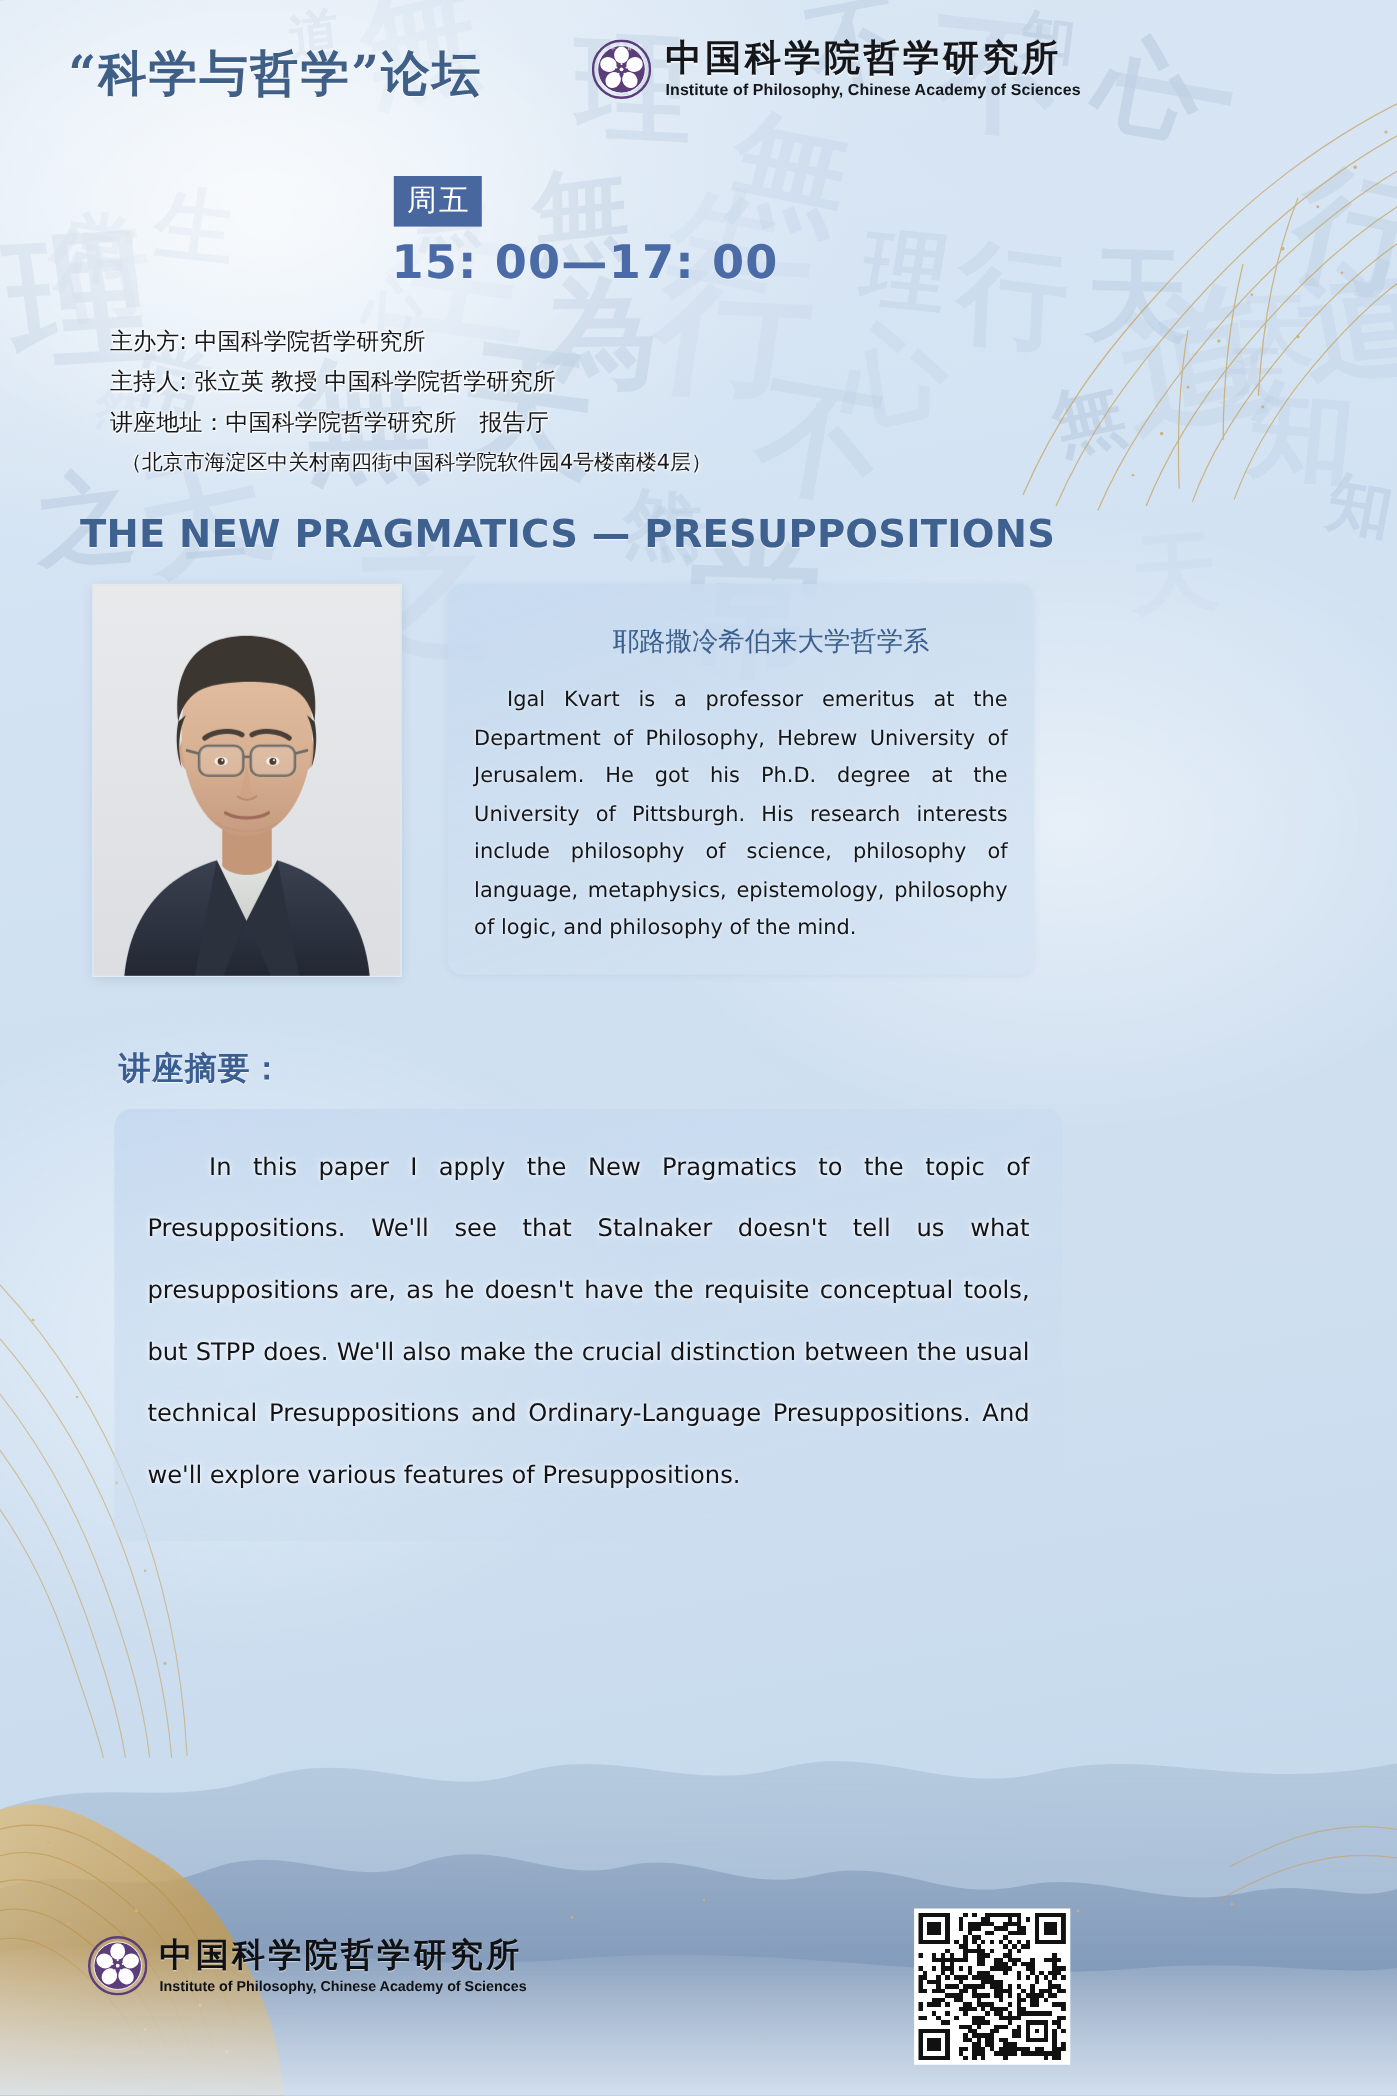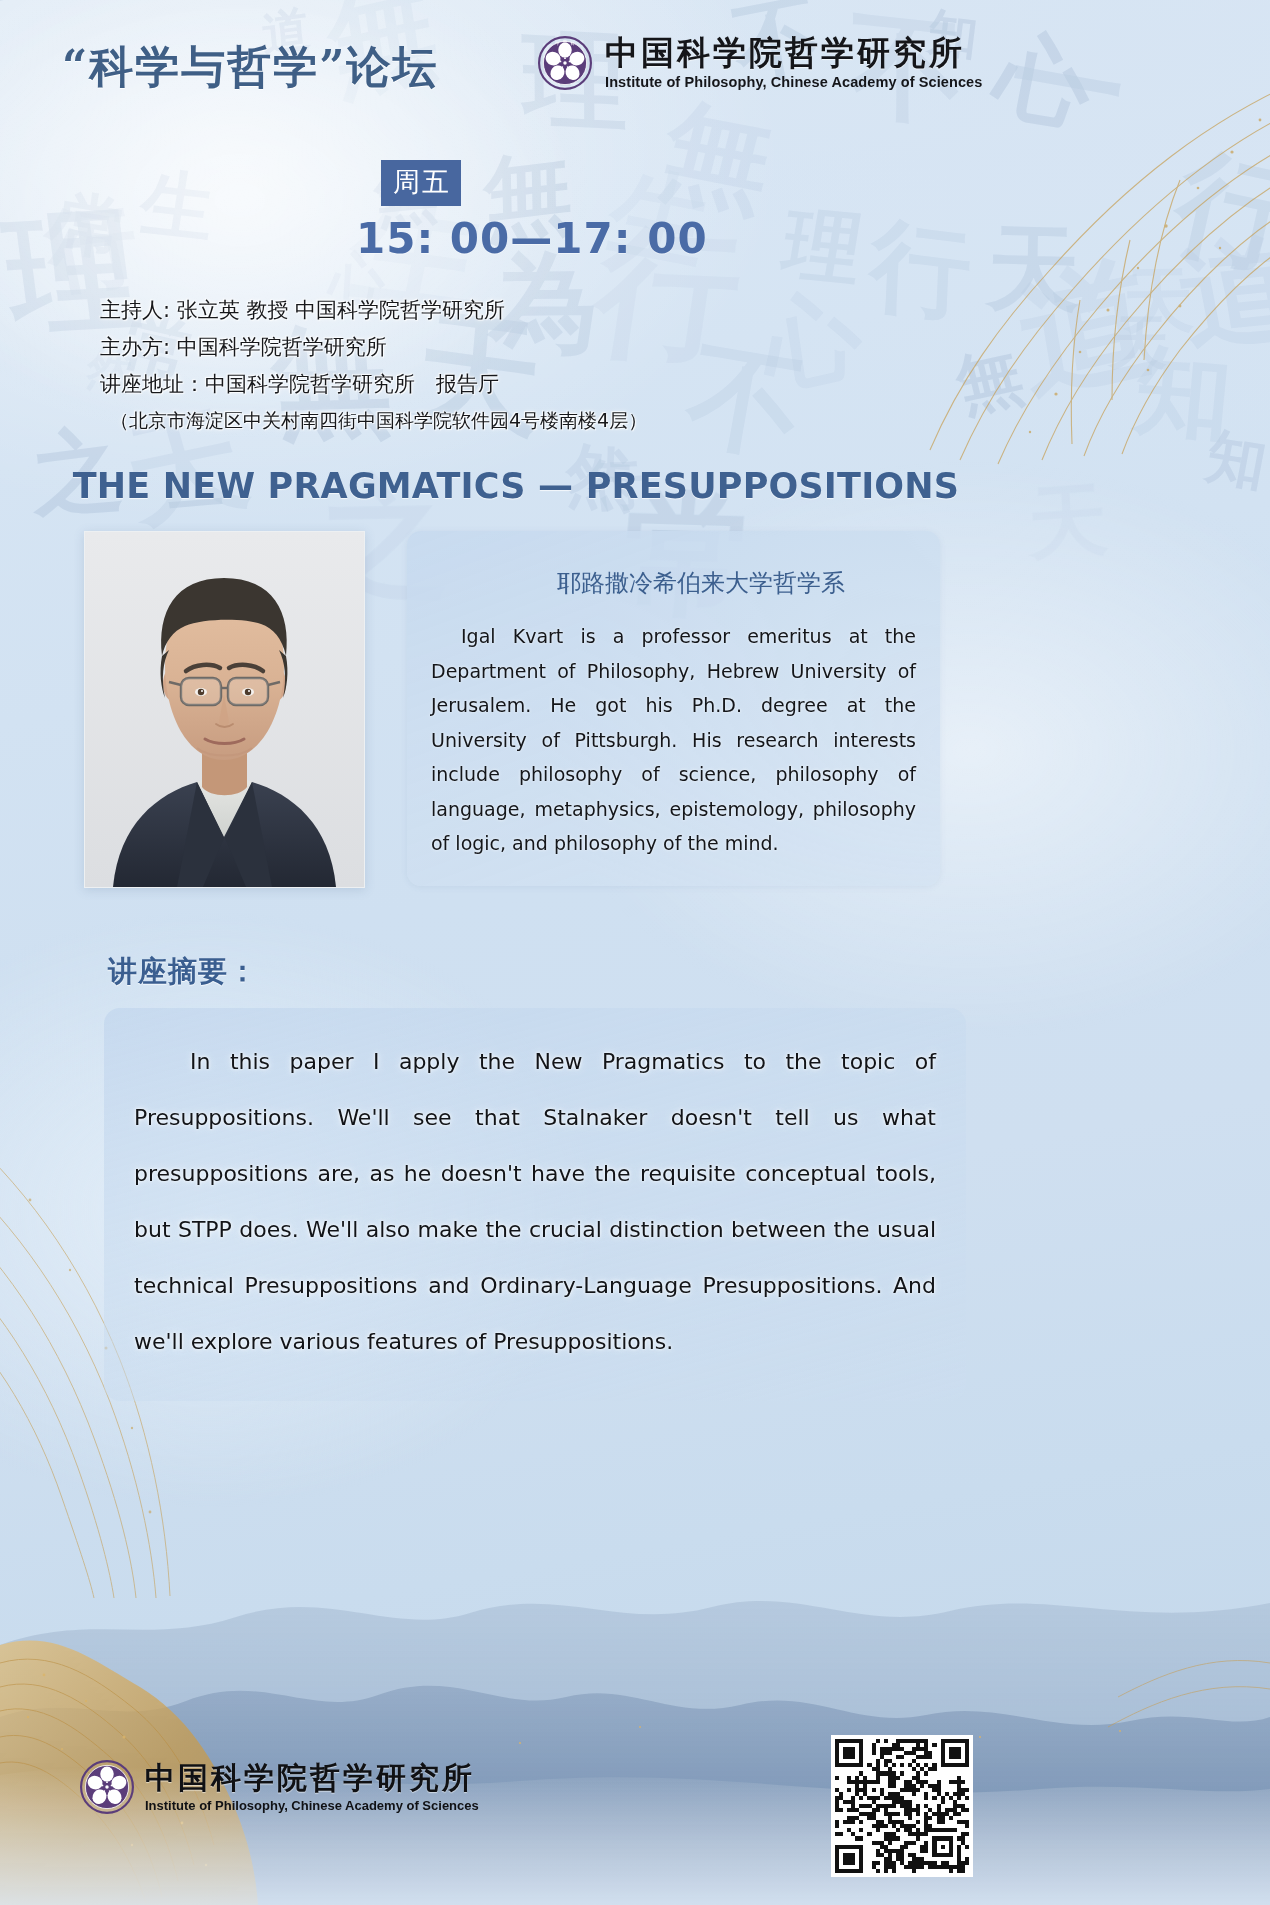--- a/index.html
+++ b/index.html
@@ -83,21 +83,20 @@
     font-size:63px;font-weight:700;color:#4a6ba6;line-height:.98;letter-spacing:-1px;
     text-shadow:0 1px 0 rgba(255,255,255,.5);
   }
   .dnum.second{margin-top:6px;}
   .weekday{
     position:absolute;left:358px;top:160px;
     background:#48679f;color:#ffffff;
     font-family:"DejaVu Sans","Liberation Sans",sans-serif;
     font-size:27px;font-weight:400;letter-spacing:2px;
     padding:4px 10px 6px 12px;
-    margin-left:23px;
   }
   .timerange{
     position:absolute;left:356px;top:214px;
     font-family:"DejaVu Sans","Liberation Sans",sans-serif;
     font-size:42px;font-weight:700;color:#4a6ba6;letter-spacing:1px;
     text-shadow:0 1px 0 rgba(255,255,255,.45);
   }
 
   
   .infoblock{position:absolute;left:100px;top:300px;width:900px;}
@@ -398,22 +397,22 @@
     <div class="btext">
       <div class="bcn">中国科学院哲学研究所</div>
       <div class="ben">Institute of Philosophy, Chinese Academy of Sciences</div>
     </div>
   </div>
 
   <div class="weekday">周五</div>
   <div class="timerange">15: 00—17: 00</div>
 
   <div class="infoblock">
+    <div class="infoline">主办方: 中国科学院哲学研究所</div>
     <div class="infoline">主持人: 张立英  教授  中国科学院哲学研究所</div>
-    <div class="infoline">主办方: 中国科学院哲学研究所</div>
     <div class="infoline">讲座地址：中国科学院哲学研究所　报告厅</div>
     <div class="infoline addr2">（北京市海淀区中关村南四街中国科学院软件园4号楼南楼4层）</div>
   </div>
 
   <div class="lecture-title">THE NEW PRAGMATICS — PRESUPPOSITIONS</div>
 
   <div class="portrait">
     <svg viewBox="0 0 279 355" width="279" height="355" aria-hidden="true">
       <defs>
         <linearGradient id="bgWall" x1="0" y1="0" x2="0" y2="1">

